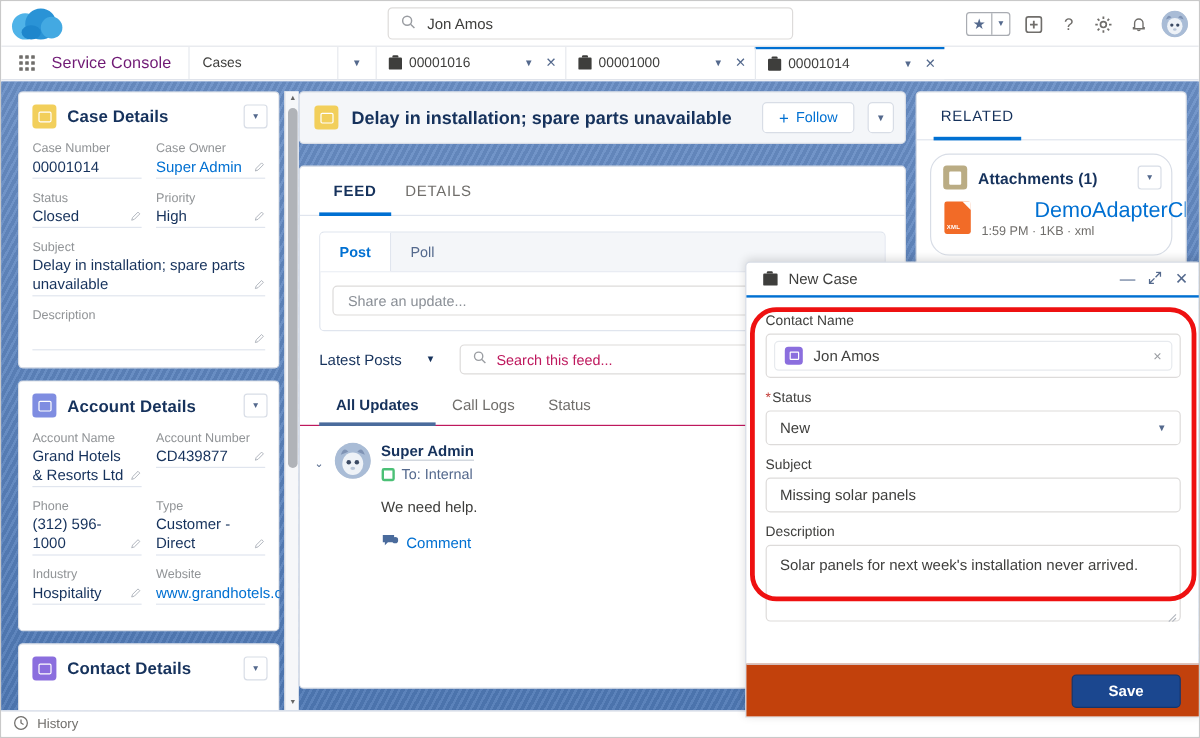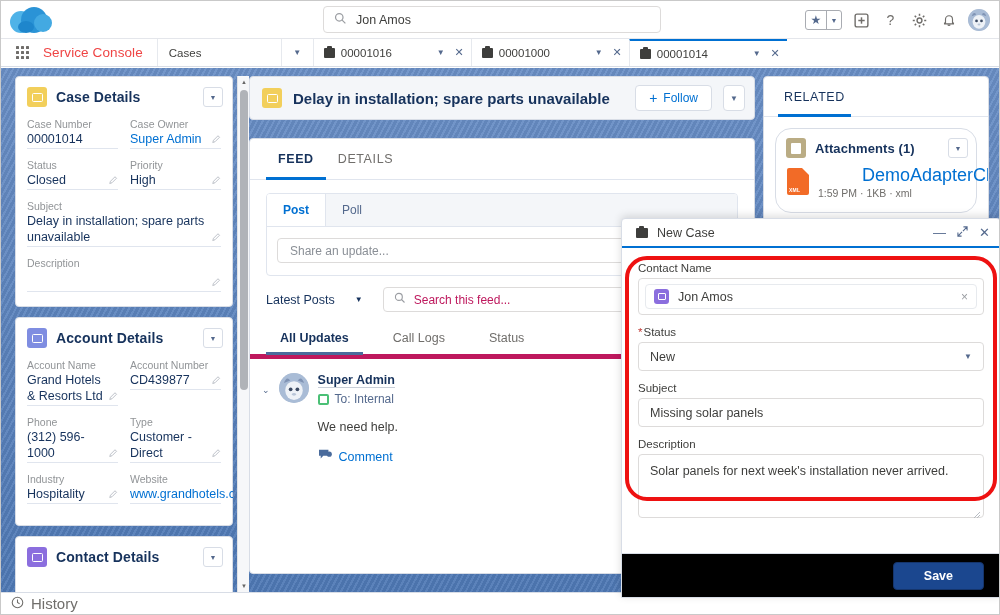--- a/index.html
+++ b/index.html
@@ -45,21 +45,21 @@
   .avatar-g { width:22px; height:22px; border-radius:50%; background:#b7c4d6; overflow:hidden; position:relative; }
 
   
   .console-nav {
     height:28px; background:#fff; display:flex; align-items:stretch;
     border-bottom:1px solid #d8dde6; position:relative; z-index:35;
   }
   .waffle { width:42px; display:flex; align-items:center; justify-content:center; }
   .waffle .grid { display:grid; grid-template-columns:repeat(3,3px); grid-template-rows:repeat(3,3px); gap:2px; }
   .waffle .grid i { width:3px; height:3px; background:#706e6b; border-radius:0.5px; display:block; }
-  .app-name { font-size:13.5px; color:#ef4444; padding-right:14px; display:flex; align-items:center; letter-spacing:.1px; }
+  .app-name { font-size:13.5px; color:#701a75; padding-right:14px; display:flex; align-items:center; letter-spacing:.1px; }
   .obj-tab {
     width:124px; border-left:1px solid #e6e9ee; display:flex; align-items:center;
     padding-left:11px; font-size:11.5px; color:#3e3e3c;
   }
   .obj-caret { width:32px; border-left:1px solid #e6e9ee; display:flex; align-items:center; justify-content:center; color:#54698d; font-size:8px;}
   .wtab {
     border-left:1px solid #e6e9ee; display:flex; align-items:center; gap:6px;
     padding:0 7px 0 10px; font-size:11.5px; color:#3e3e3c; position:relative; min-width:158px;
   }
   .wtab.active { border-top:3px solid #0070d2; background:#fff; margin-top:-1px; }
@@ -130,21 +130,21 @@
   .publisher { margin:13px 16px 0 16px; border:1px solid #e0e5ee; border-radius:4px; }
   .pub-tabs { display:flex; background:#f4f6f9; border-bottom:1px solid #e0e5ee; border-radius:3px 3px 0 0;}
   .pub-tab { padding:9px 16px; font-size:12px; color:#54698d; }
   .pub-tab.active { background:#fff; color:#0070d2; font-weight:bold; border-right:1px solid #e0e5ee; border-radius:3px 0 0 0;}
   .pub-body { padding:11px 10px 12px 10px; }
   .pub-input { border:1px solid #dddbda; border-radius:4px; height:25px; display:flex; align-items:center; padding:0 12px; font-size:12px; color:#8a8f96;}
   .feed-filter { display:flex; align-items:center; padding:11px 16px 0 16px; gap:20px;}
   .latest { display:flex; align-items:center; gap:20px; font-size:12.5px; color:#16325c; }
   .latest .dn { font-size:8px; }
   .feed-search { flex:1; max-width:300px; border:1px solid #dddbda; border-radius:4px; height:25px; display:flex; align-items:center; gap:8px; padding:0 10px; font-size:12px; color:#be185d;}
-  .subtabs { display:flex; padding:0 16px; margin-top:10px; border-bottom:5px solid #be185d;gap:16px; }
+  .subtabs { display:flex; padding:0 16px; margin-top:10px; border-bottom:1px solid #be185d; }
   .subtab { padding:9px 14px 7px 14px; font-size:12.5px; color:#706e6b; border-bottom:3px solid transparent; margin-bottom:-1px;}
   .subtab.active { color:#16325c; font-weight:bold; border-bottom-color:#4a6b9c; }
   .post { display:flex; gap:9px; padding:14px 16px 0 12px; }
   .post .chev { font-size:9px; color:#54698d; padding-top:12px; }
   .avatar-p { width:30px; height:30px; border-radius:50%; background:#b7c4d6; flex:0 0 auto; position:relative; overflow:hidden;}
   .post-main { flex:1; min-width:0;}
   .post-author { font-size:12.5px; font-weight:bold; color:#16325c; border-bottom:1px solid #d9a; border-bottom-color:#c9cfd8;display:inline-block;}
   .post-to { display:flex; align-items:center; gap:6px; margin-top:4px; font-size:12px; color:#54698d; }
   .to-ic { width:11px; height:11px; border:2px solid #4bc076; border-radius:2px; background:#fff; }
   .post-body { font-size:12.5px; color:#3e3e3c; margin-top:14px; }
@@ -166,21 +166,21 @@
   
   .vscroll { position:absolute; width:12px; background:#f6f7f9; border-left:1px solid #e0e2e6; }
   .vscroll .thumb { position:absolute; left:2px; width:8px; background:#b0b3b8; border-radius:4px; }
   .vscroll .arw { position:absolute; left:0; width:12px; height:12px; display:flex; align-items:center; justify-content:center; font-size:6px; color:#666;}
 
   
   .footer {
     position:absolute; left:0; right:0; bottom:0; height:22px; background:#fff;
     border-top:1px solid #d8dde6; display:flex; align-items:center; gap:7px; padding-left:10px; z-index:45;
   }
-  .footer .lab { font-size:15px; color:#706e6b; }
+  .footer .lab { font-size:11px; color:#706e6b; }
 
   
   .newcase {
     position:absolute; left:620px; top:217px; width:380px; height:380px;
     background:#fff; border:1px solid #d8dde6; border-radius:4px 4px 0 0;
     box-shadow:0 -2px 8px rgba(0,0,0,.14); z-index:60; display:flex; flex-direction:column;
   }
   .nc-head { height:29px; border-bottom:2px solid #0070d2; display:flex; align-items:center; padding:0 10px 0 14px; gap:9px;}
   .nc-head .ttl { flex:1; font-size:12.5px; color:#3e3e3c; }
   .nc-ctl { display:flex; align-items:center; gap:11px; color:#54698d;}
@@ -197,21 +197,21 @@
   .nc-select, .nc-input {
     border:1px solid #dddbda; border-radius:4px; height:29px; background:#fff;
     display:flex; align-items:center; padding:0 11px; font-size:12.5px; color:#3e3e3c;
   }
   .nc-select .cv { margin-left:auto; font-size:8px; color:#54698d;}
   .nc-textarea {
     border:1px solid #dddbda; border-radius:4px; height:64px; background:#fff;
     padding:8px 11px; font-size:12.5px; color:#3e3e3c; position:relative; line-height:16px;
   }
   .nc-textarea .grip { position:absolute; right:2px; bottom:2px; width:8px; height:8px;}
-  .nc-foot { height:44px; background:#000000; border-top:1px solid #d8dde6; display:flex; align-items:center; justify-content:flex-end; padding-right:16px;}
+  .nc-foot { height:44px; background:#c2410c; border-top:1px solid #d8dde6; display:flex; align-items:center; justify-content:flex-end; padding-right:16px;}
   .save-btn { background:#1b478f; border:1px solid #15356c; border-radius:4px; color:#fff; font-size:12.5px; font-weight:bold; padding:6px 30px;}
 
   .highlight-ring {
     position:absolute; left:624px; top:255px; width:372px; height:245px;
     border:4px solid #ee1111; border-radius:22px; z-index:70; pointer-events:none;
   }
 </style>
 </head>
 <body>
 

